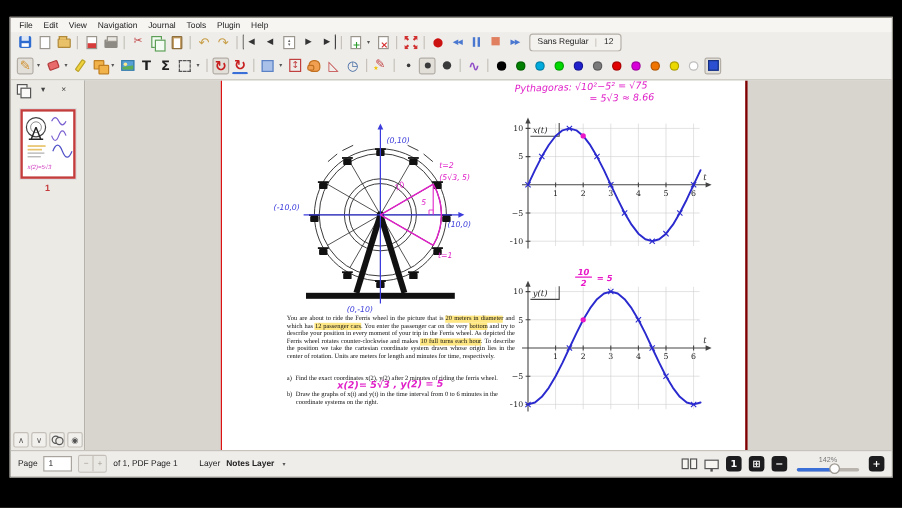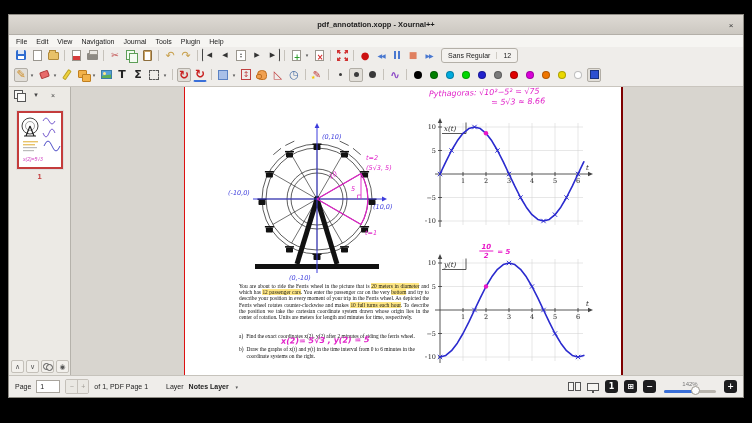--- a/index.html
+++ b/index.html
@@ -137,24 +137,20 @@
   .zoomslider .zlabel{font-size:6px;color:#777;line-height:7px;}
   .ztrack{position:relative;width:52px;height:3px;background:#b9b5ae;border-radius:2px;margin-top:2px;}
   .zfill{position:absolute;left:0;top:0;height:3px;width:55%;background:#3a6fd8;border-radius:2px;}
   .zthumb{position:absolute;left:52%;top:-3.5px;width:9px;height:9px;background:#fdfdfd;border:1px solid #9a968e;border-radius:50%;}
 </style>
 </head>
 <body>
 
 <div class="win">
 
-  <div class="titlebar">
-    <span class="title">pdf_annotation.xopp - Xournal++</span>
-    <span class="tb-close">×</span>
-  </div>
 
   <div class="menubar" id="menubar">
       <span class="menu-item">File</span>
       <span class="menu-item">Edit</span>
       <span class="menu-item">View</span>
       <span class="menu-item">Navigation</span>
       <span class="menu-item">Journal</span>
       <span class="menu-item">Tools</span>
       <span class="menu-item">Plugin</span>
       <span class="menu-item">Help</span>

